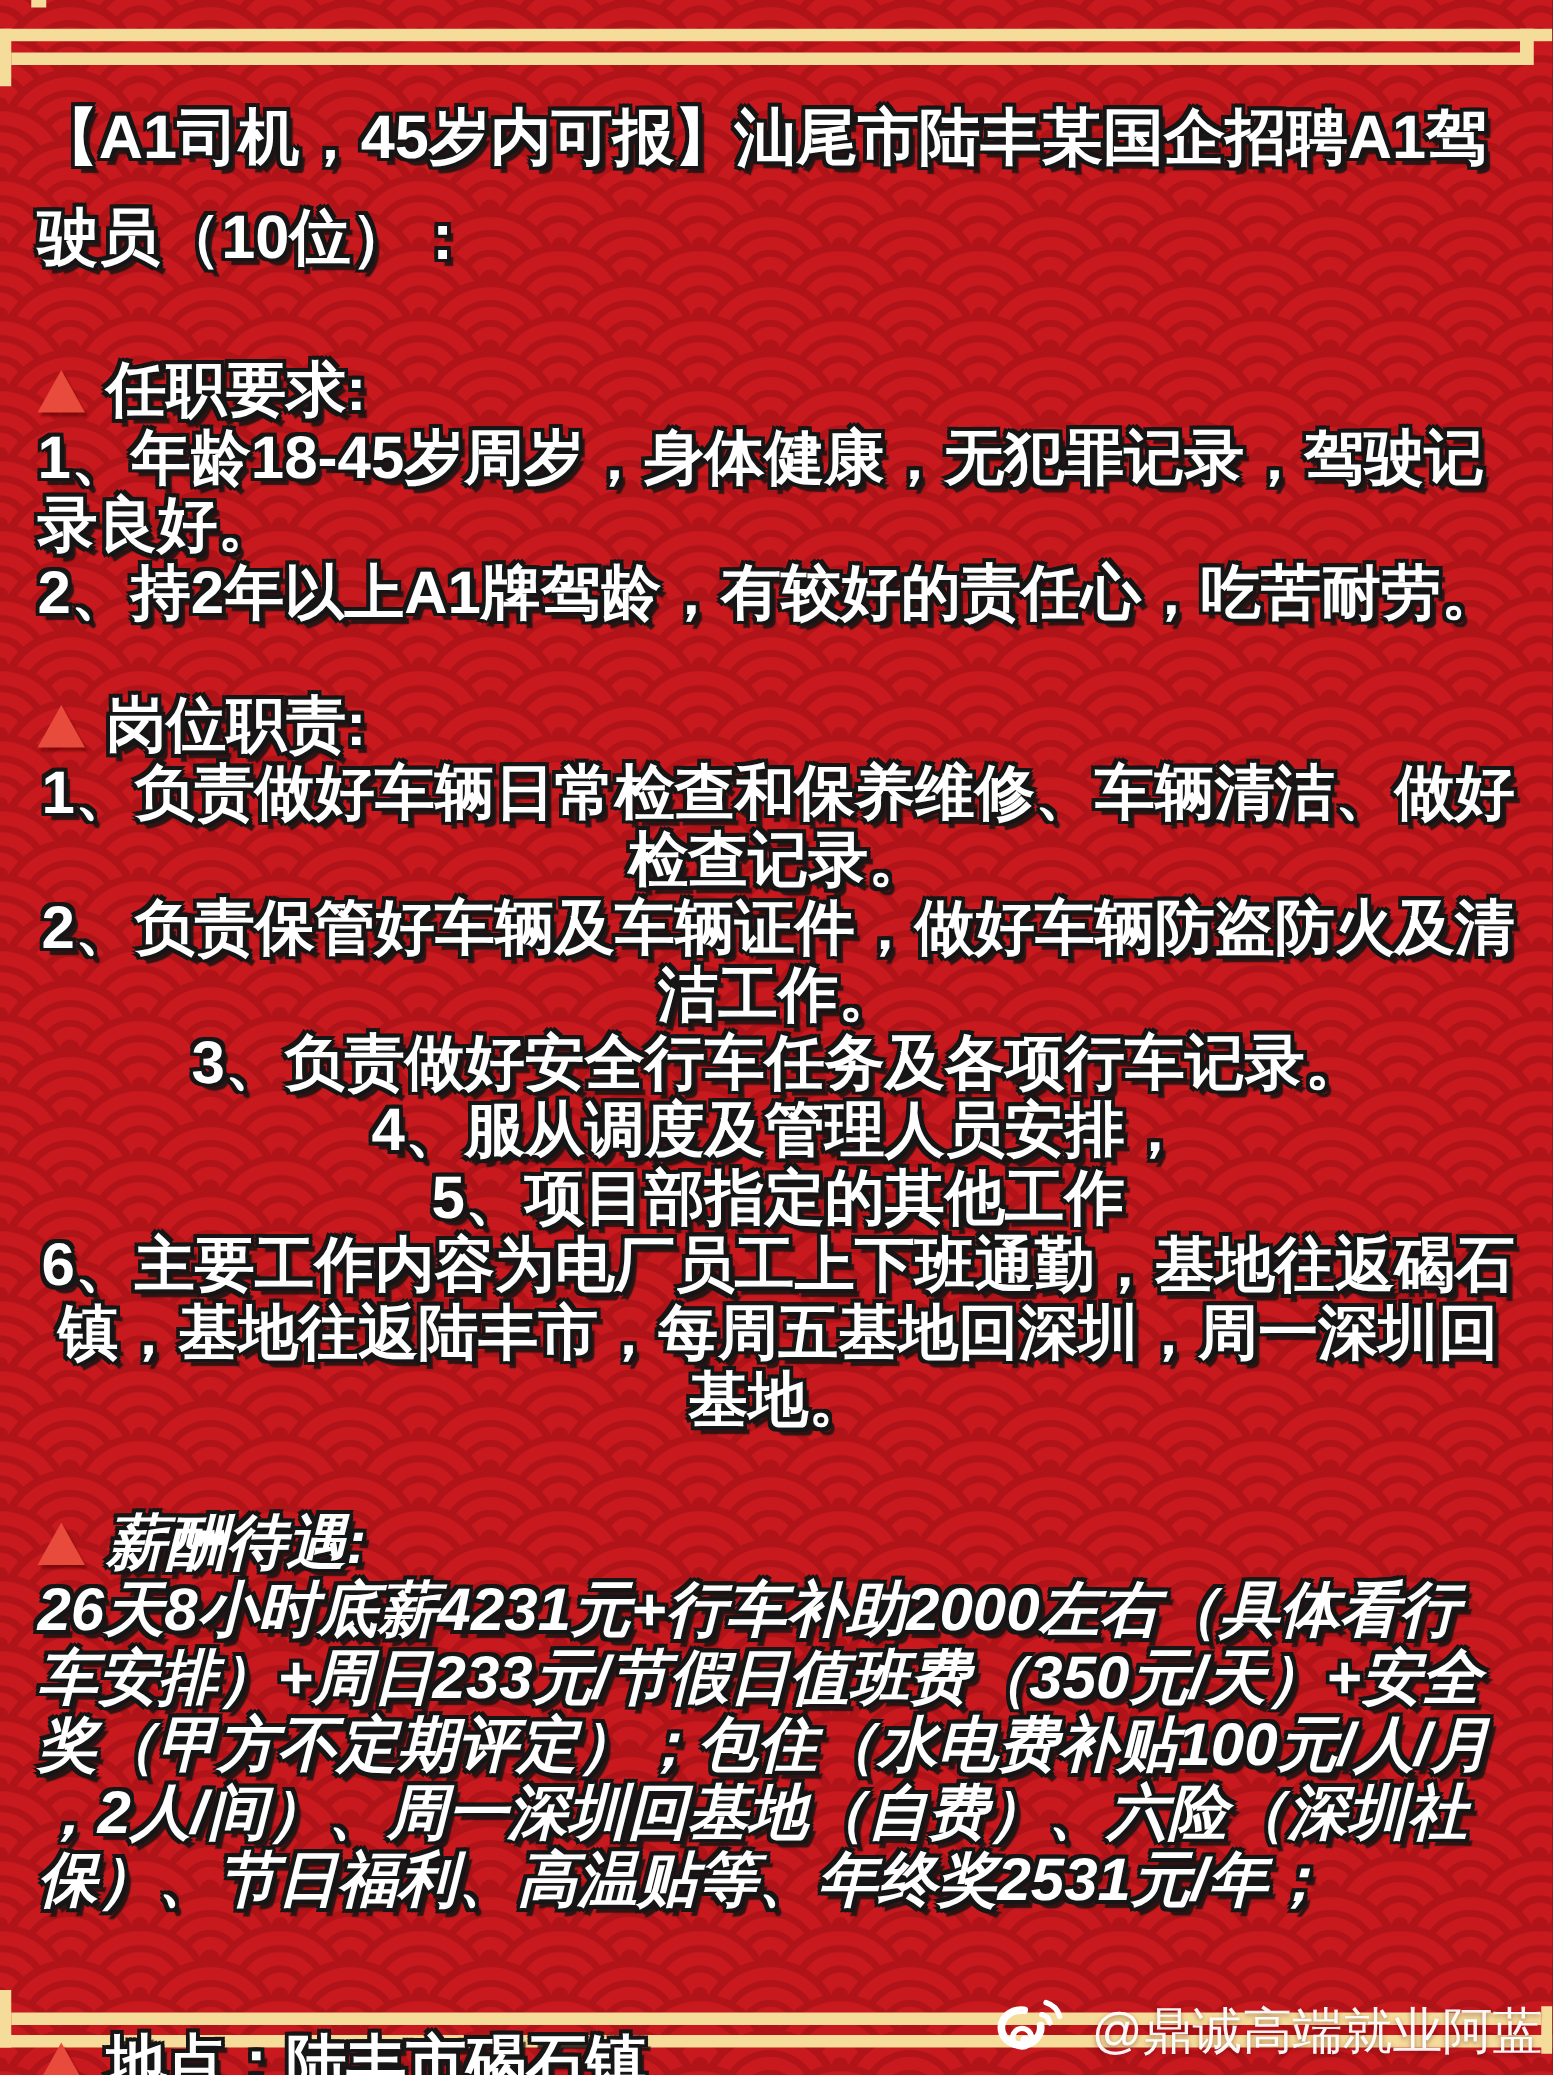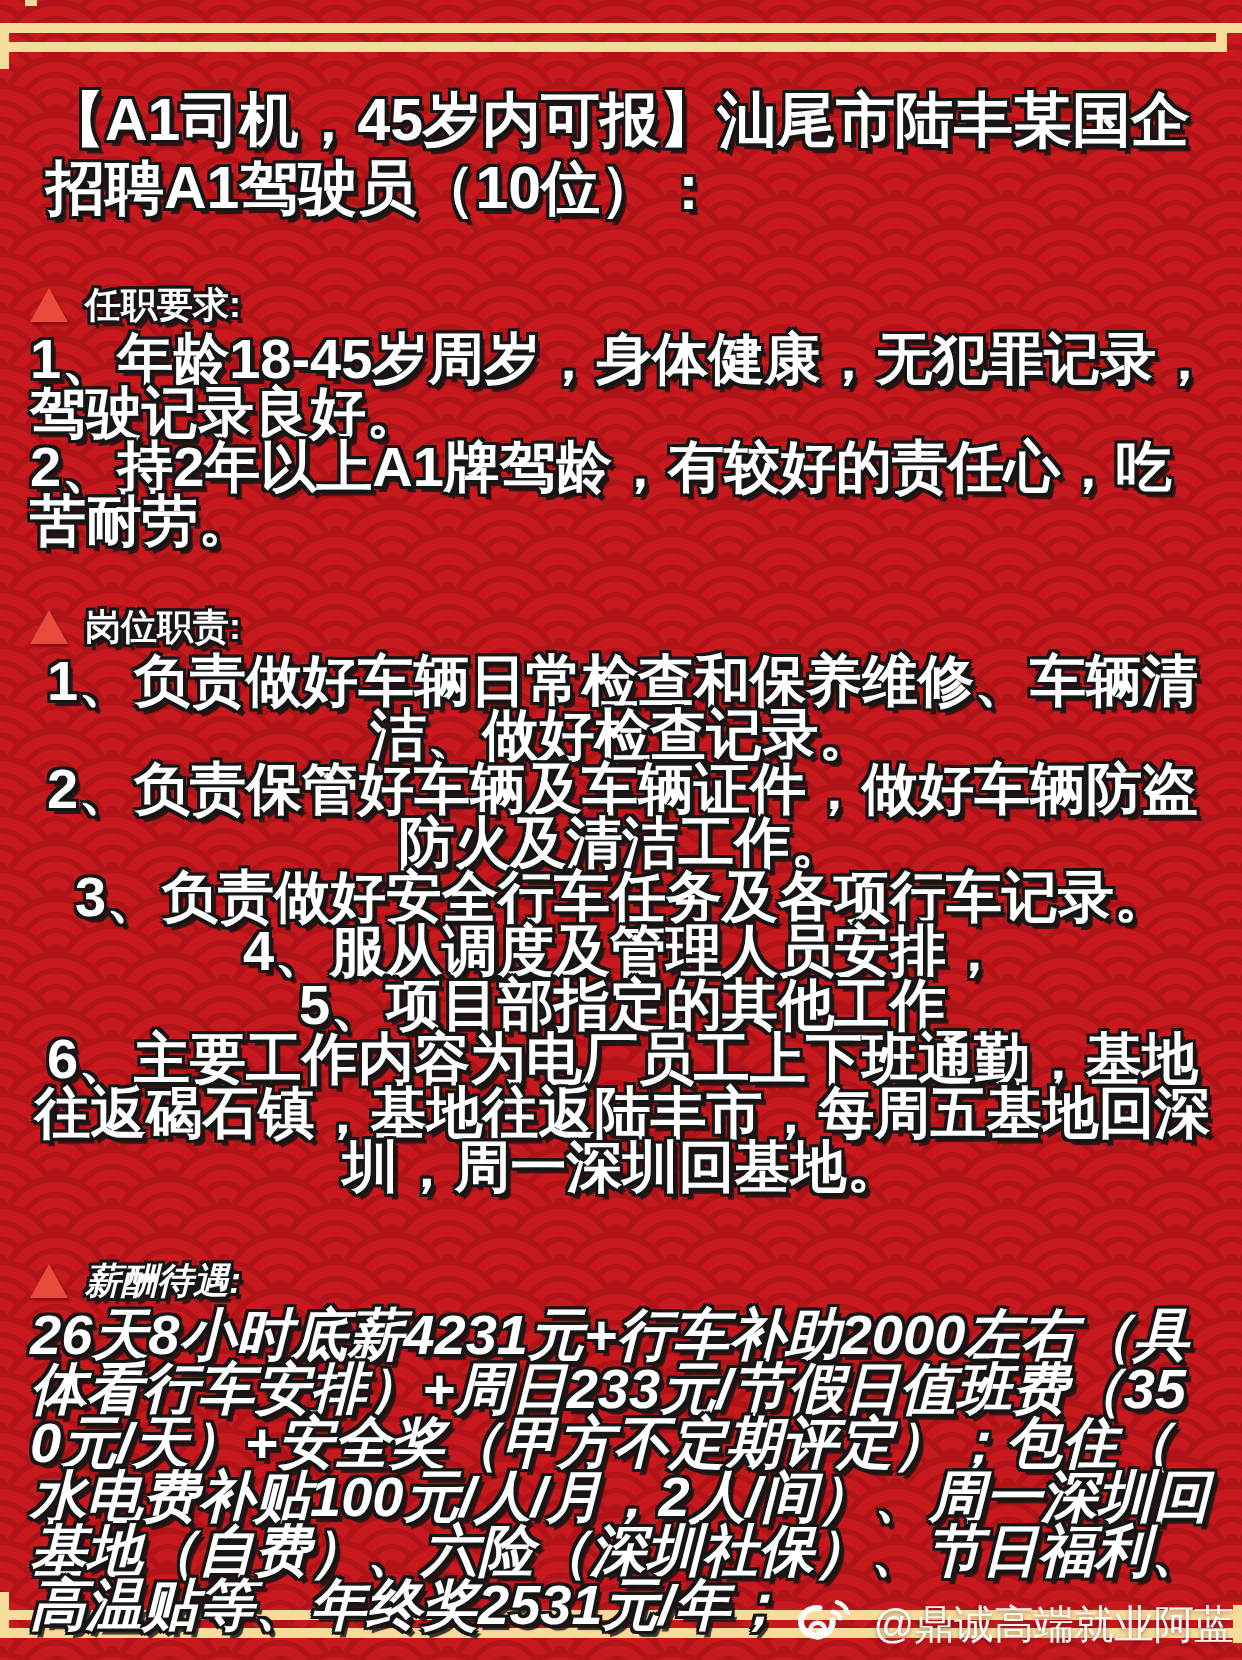--- a/index.html
+++ b/index.html
@@ -37,33 +37,33 @@
   .outlined{
     color:#ffffff;
     font-weight:bold;
     text-shadow:
       -3px -3px 0 #161616, 0 -3px 0 #161616, 3px -3px 0 #161616,
       -3px 0 0 #161616, 3px 0 0 #161616,
       -3px 3px 0 #161616, 0 3px 0 #161616, 3px 3px 0 #161616,
       5px 6px 1px rgba(20,20,20,.85);
   }
   .title{
-    margin:16px;
-    font-size:59px;line-height:68px;
+    margin:0;
+    font-size:49px;line-height:80px;
     line-break:anywhere;word-break:break-all;
   }
   .line{
     margin:0;
-    font-size:56px;line-height:54px;
+    font-size:48px;line-height:54px;
     line-break:anywhere;word-break:break-all;
   }
   .heading-row{
     display:flex;align-items:center;gap:17px;
     height:54px;
-    font-size:36px;line-height:54px;
+    font-size:48px;line-height:54px;
   }
   .sec-req{margin-top:56px;}
   .sec-duty{margin-top:52px;text-align:center;}
   .sec-pay{margin-top:60px;font-style:italic;}
   .sec-loc{margin-top:92px;}
   .tri{
     width:0;height:0;flex:0 0 auto;
     border-left:19px solid transparent;
     border-right:19px solid transparent;
     border-bottom:34px solid #e84a3c;

